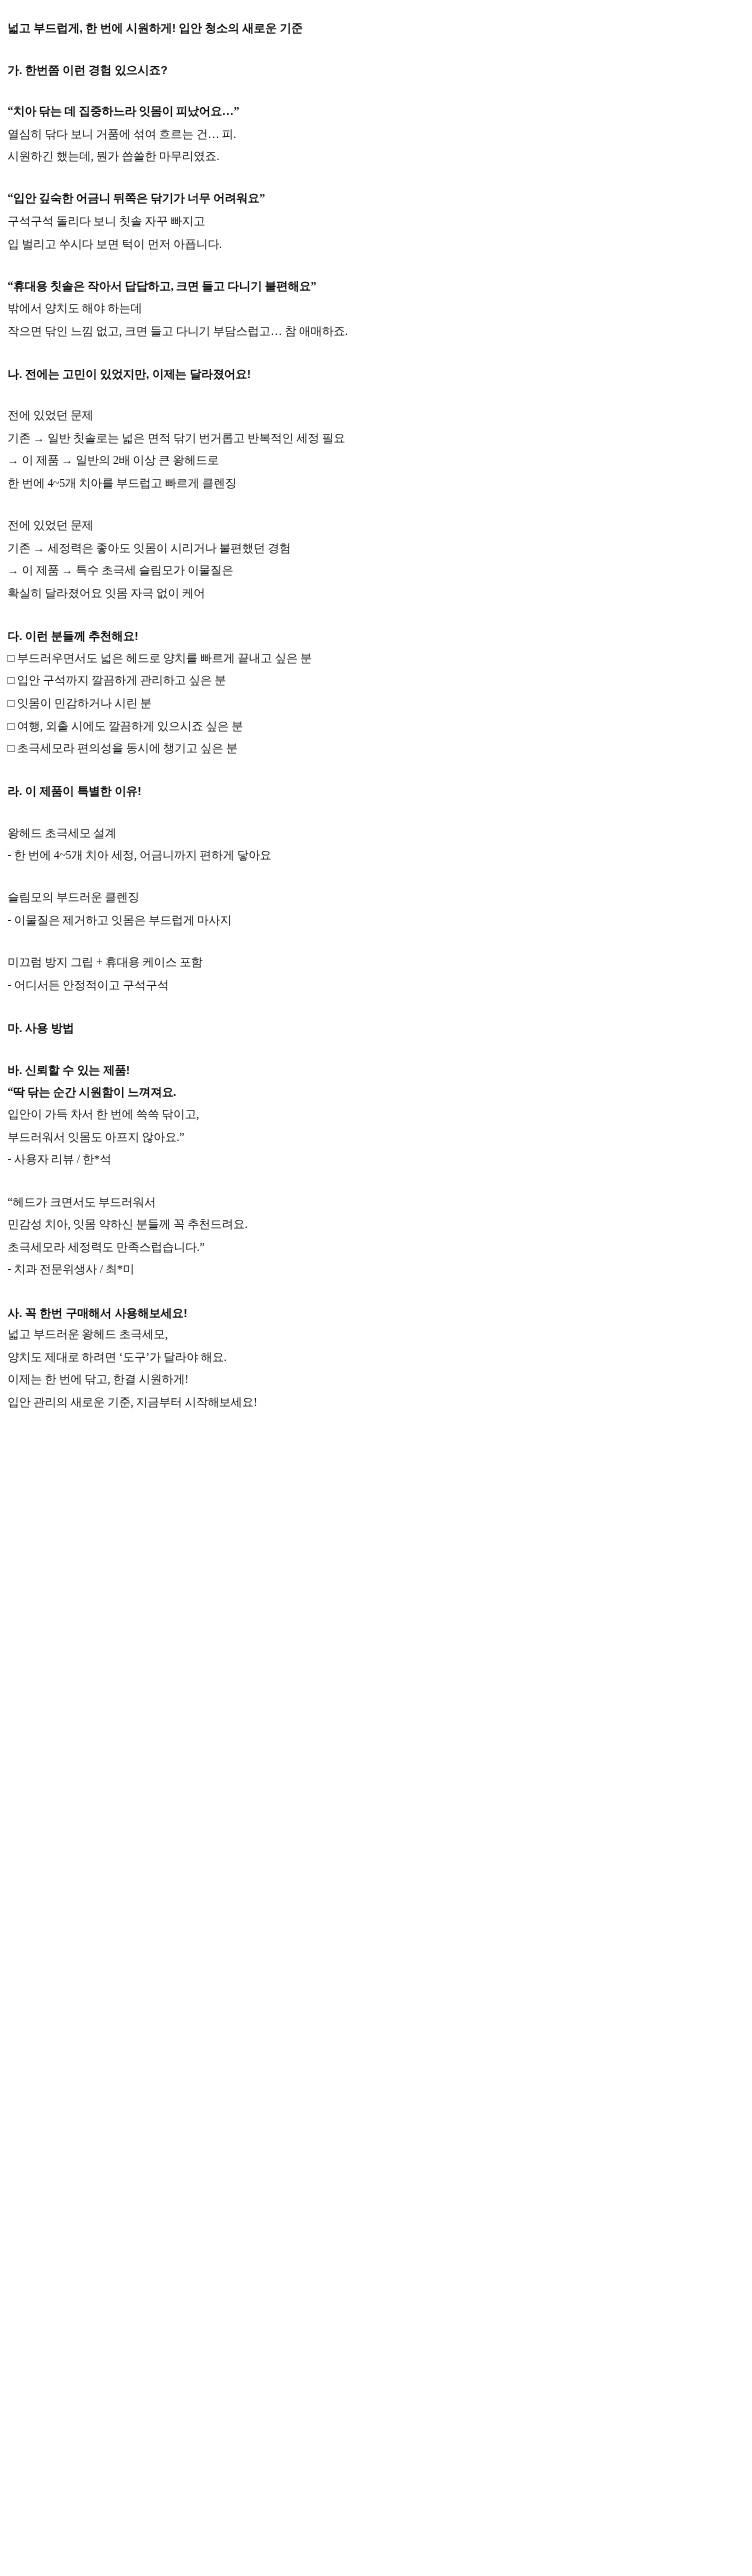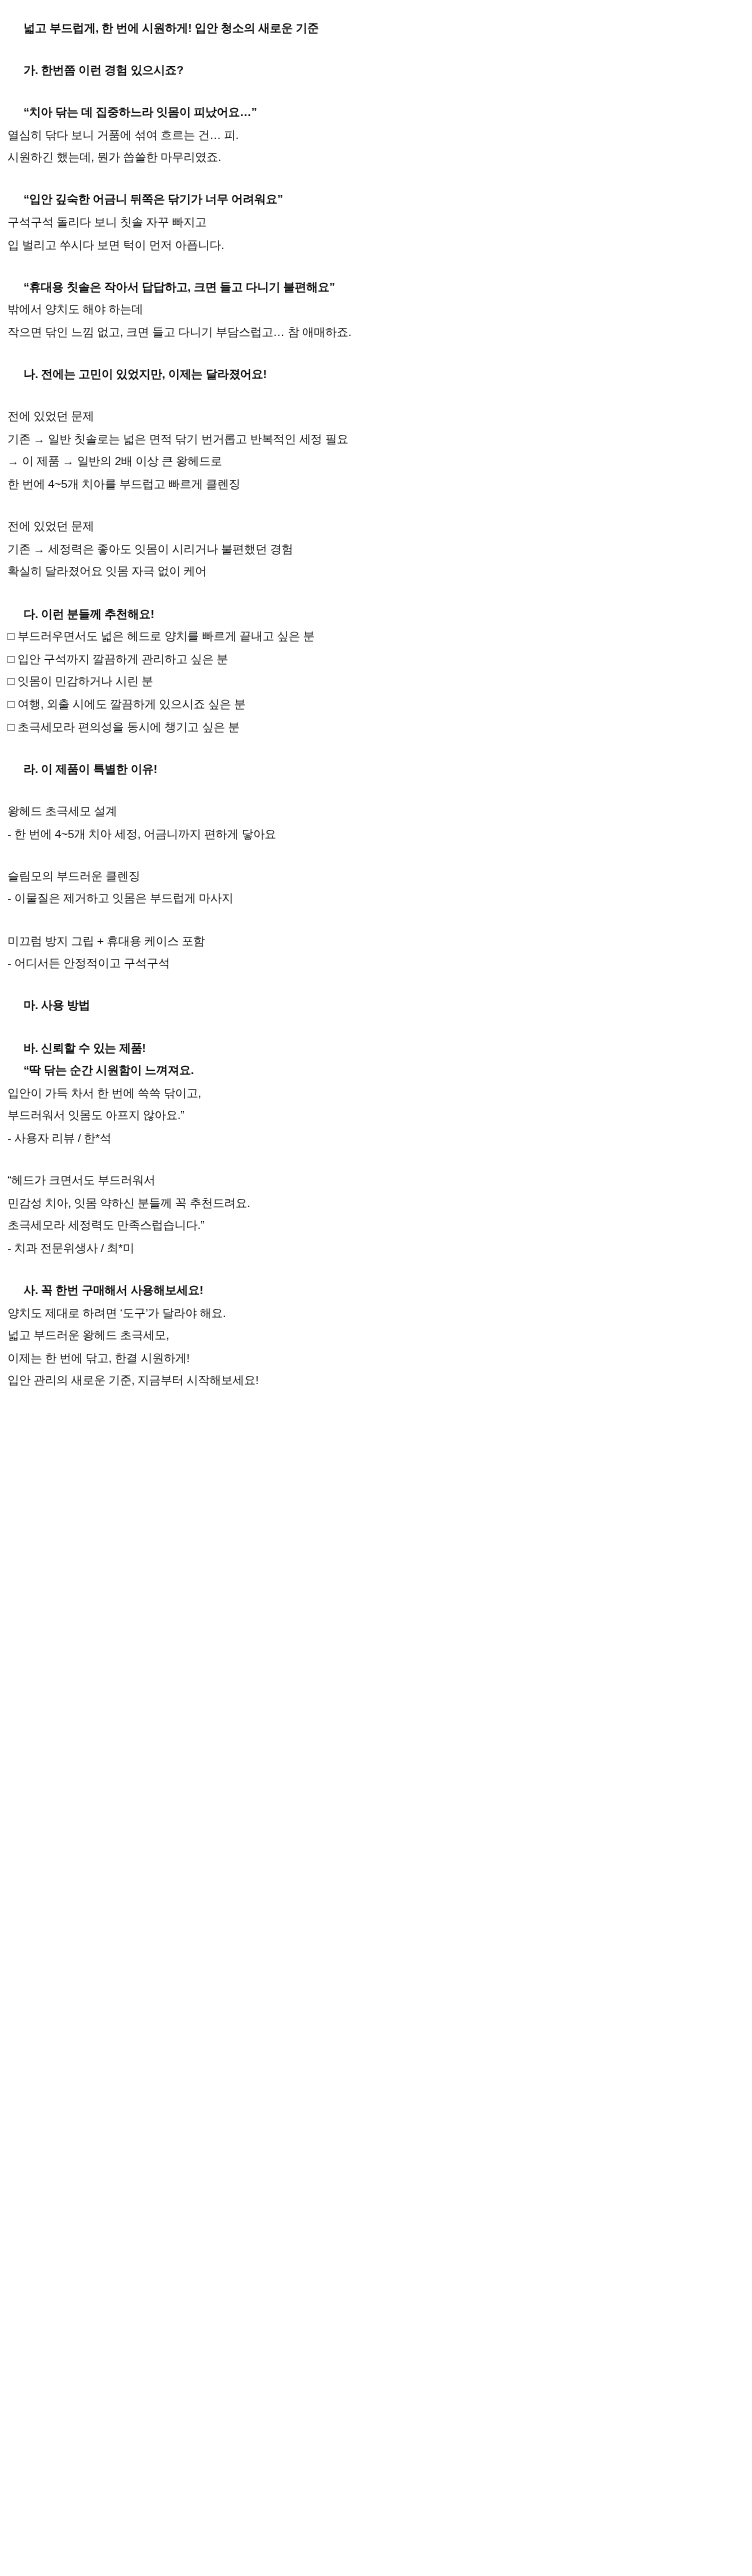--- a/index.html
+++ b/index.html
@@ -20,24 +20,23 @@
   }
   .line {
     font-size: 11.7px;
     line-height: 22.6px;
     letter-spacing: -0.2px;
     white-space: pre-wrap;
     color: #111111;
   }
   .line.bold {
     font-weight: bold;
-    margin-left: 16px;
   }
   .spacer-md { height: 19.6px; }
-  .block { margin: 0; padding: 0; }
+  .block { margin: 0; padding: 0; font-family: Liberation Serif, serif; }
 </style>
 </head>
 <body>
 
 <div class="page">
 
   <div class="line bold">넓고 부드럽게, 한 번에 시원하게! 입안 청소의 새로운 기준</div>
   <div class="spacer-md"></div>
 
   <div class="line bold">가. 한번쯤 이런 경험 있으시죠?</div>
@@ -71,20 +70,21 @@
     <div class="line">전에 있었던 문제</div>
     <div class="line">기존 → 일반 칫솔로는 넓은 면적 닦기 번거롭고 반복적인 세정 필요</div>
     <div class="line">→ 이 제품 → 일반의 2배 이상 큰 왕헤드로</div>
     <div class="line">한 번에 4~5개 치아를 부드럽고 빠르게 클렌징</div>
   </div>
   <div class="spacer-md"></div>
 
   <div class="block">
     <div class="line">전에 있었던 문제</div>
     <div class="line">기존 → 세정력은 좋아도 잇몸이 시리거나 불편했던 경험</div>
+    <div class="line">→ 이 제품 → 특수 초극세 슬림모가 이물질은</div>
     <div class="line">확실히 달라졌어요 잇몸 자극 없이 케어</div>
   </div>
   <div class="spacer-md"></div>
 
   <div class="line bold">다. 이런 분들께 추천해요!</div>
   <div class="block">
     <div class="line">□ 부드러우면서도 넓은 헤드로 양치를 빠르게 끝내고 싶은 분</div>
     <div class="line">□ 입안 구석까지 깔끔하게 관리하고 싶은 분</div>
     <div class="line">□ 잇몸이 민감하거나 시린 분</div>
     <div class="line">□ 여행, 외출 시에도 깔끔하게 있으시죠 싶은 분</div>
@@ -128,20 +128,20 @@
   <div class="block">
     <div class="line">“헤드가 크면서도 부드러워서</div>
     <div class="line">민감성 치아, 잇몸 약하신 분들께 꼭 추천드려요.</div>
     <div class="line">초극세모라 세정력도 만족스럽습니다.”</div>
     <div class="line">- 치과 전문위생사 / 최*미</div>
   </div>
   <div class="spacer-md"></div>
 
   <div class="line bold">사. 꼭 한번 구매해서 사용해보세요!</div>
   <div class="block">
+    <div class="line">넓고 부드러운 왕헤드 초극세모,</div>
     <div class="line">양치도 제대로 하려면 ‘도구’가 달라야 해요.</div>
-    <div class="line">넓고 부드러운 왕헤드 초극세모,</div>
     <div class="line">이제는 한 번에 닦고, 한결 시원하게!</div>
     <div class="line">입안 관리의 새로운 기준, 지금부터 시작해보세요!</div>
   </div>
 
 </div>
 
 
 </body></html>

